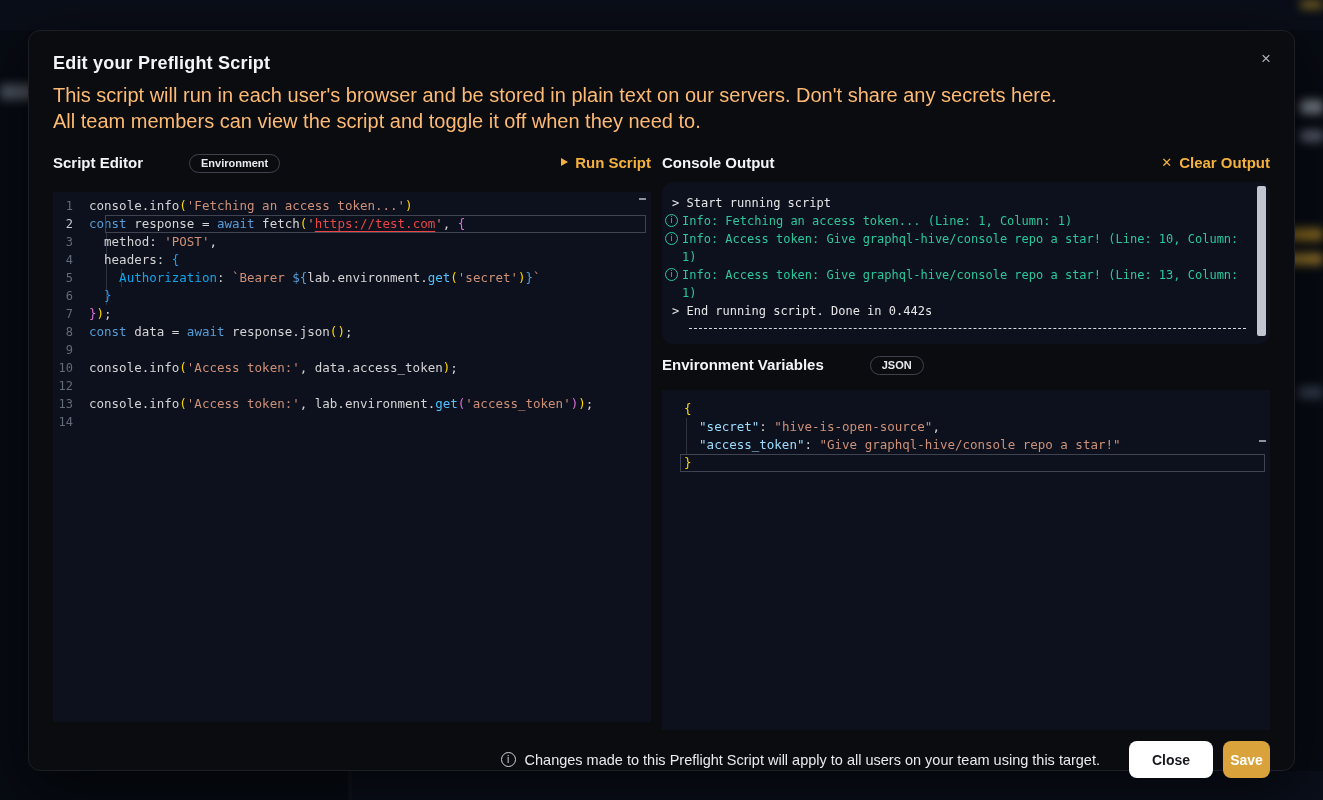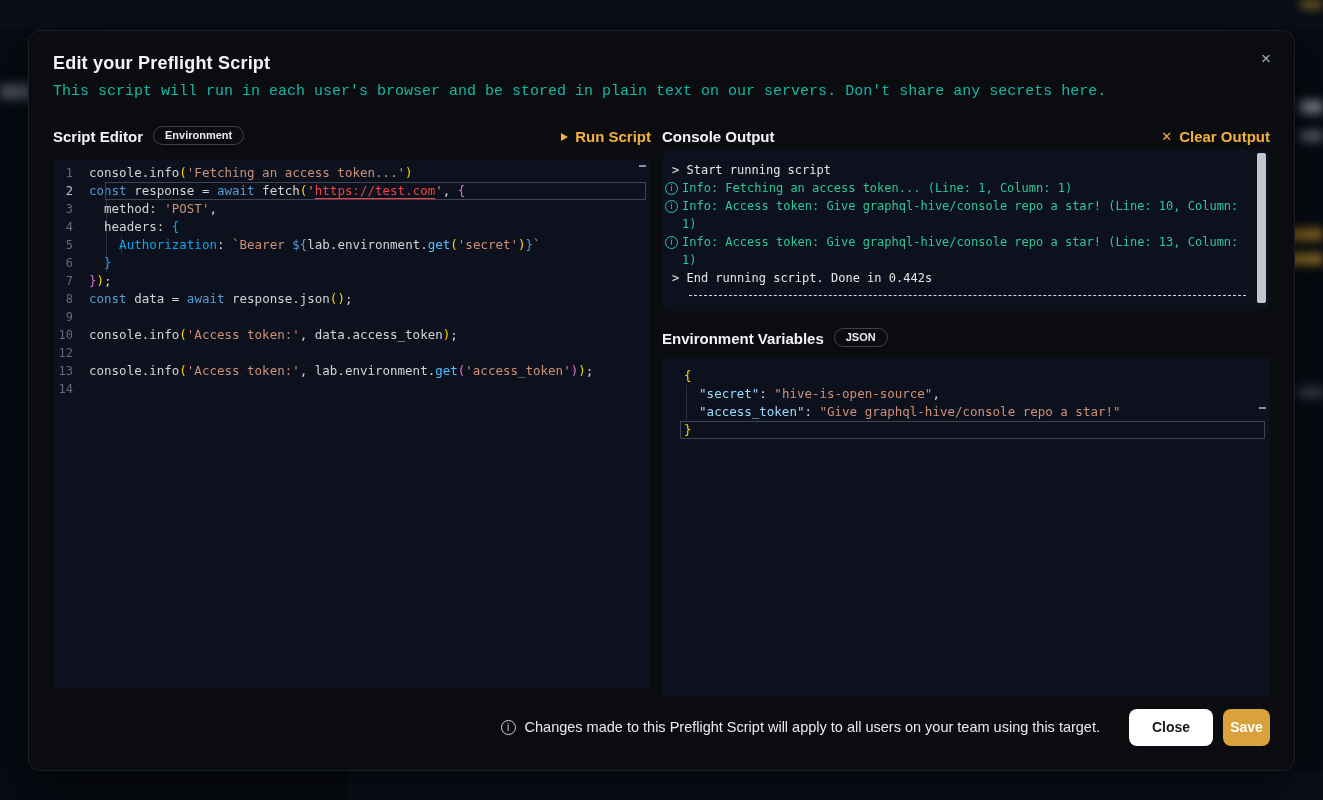--- a/index.html
+++ b/index.html
@@ -24,28 +24,28 @@
     box-shadow:0 18px 60px rgba(0,0,0,.65);
     padding:22px 24px 20px 24px;
   }
   .modal-close {
     position:absolute; top:16px; right:16px; width:24px; height:24px;
     display:flex; align-items:center; justify-content:center;
     color:#aab0ba; font-size:17px; cursor:pointer; background:none; border:none;
     font-family:"Liberation Sans", sans-serif;
   }
   .modal-title { font-size:18px; font-weight:700; color:#f2f4f7; letter-spacing:.2px; }
-  .modal-desc { font-size:15px; color:#14b8a6; line-height:1.22; margin-top:9px;font-family:Liberation Mono, monospace; }
+  .modal-desc { font-size:20px; color:#fdba74; line-height:1.22; margin-top:9px; }
   .modal-desc + .modal-desc { margin-top:2px; }
 
   .columns { display:flex; gap:11px; margin-top:20px; }
   .col-left { width:599px; }
   .col-right { width:609px; }
 
-  .panel-header { display:flex; align-items:flex-end; height:24px; }
+  .panel-header { display:flex; align-items:flex-start; height:24px;gap:36px; }
   .panel-title { font-size:15px; font-weight:700; color:#f2f4f7; }
   .badge {
     margin-left:10px; border:1px solid #3d424c; border-radius:999px;
     padding:3px 11px; font-size:11px; font-weight:700; color:#e8eaee; line-height:1;
   }
   .spacer { flex:1; }
   .link-btn {
     display:flex; align-items:center; gap:7px; background:none; border:none;
     color:#f4b13e; font-size:15px; font-weight:600; cursor:pointer;
     font-family:"Liberation Sans", sans-serif;
@@ -131,20 +131,21 @@
 <div class="bg-blob" style="left:1284px;top:253px;width:39px;height:12px;background:#96752a;"></div>
 <div class="bg-blob" style="left:1298px;top:386px;width:25px;height:13px;background:#333c4d;"></div>
 <div class="bg-bottom-panel"></div>
 <div class="bg-bottom-divider"></div>
 
 <div class="modal">
   <button class="modal-close">×</button>
 
   <div class="modal-title">Edit your Preflight Script</div>
   <div class="modal-desc">This script will run in each user's browser and be stored in plain text on our servers. Don't share any secrets here.</div>
+  <div class="modal-desc">All team members can view the script and toggle it off when they need to.</div>
 
   <div class="columns">
 
     <div class="col-left">
       <div class="panel-header">
         <span class="panel-title">Script Editor</span>
         <span class="badge">Environment</span>
         <span class="spacer"></span>
         <button class="link-btn">
           <span class="play-tri"></span>

